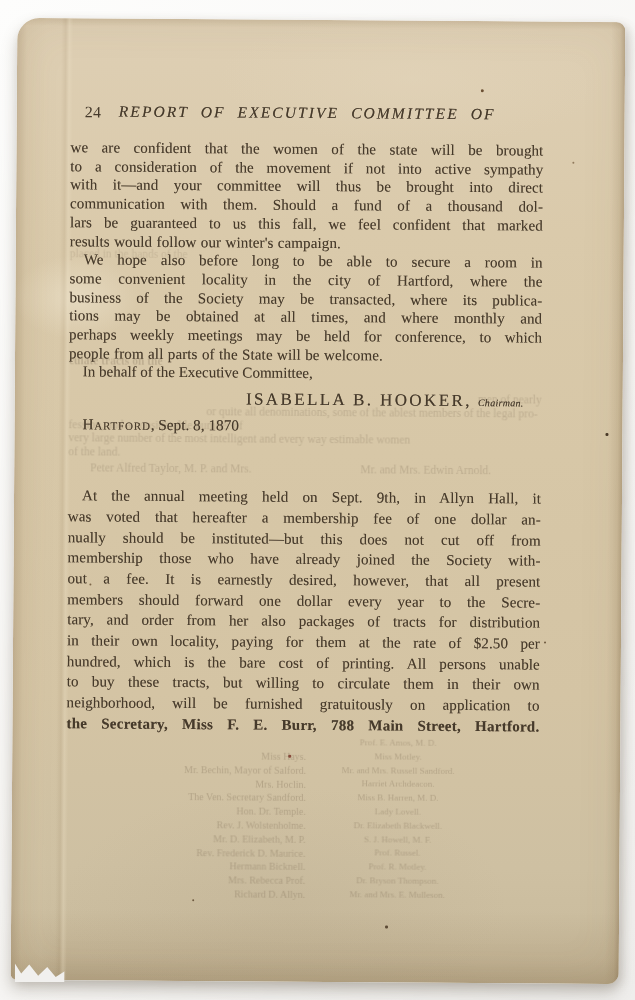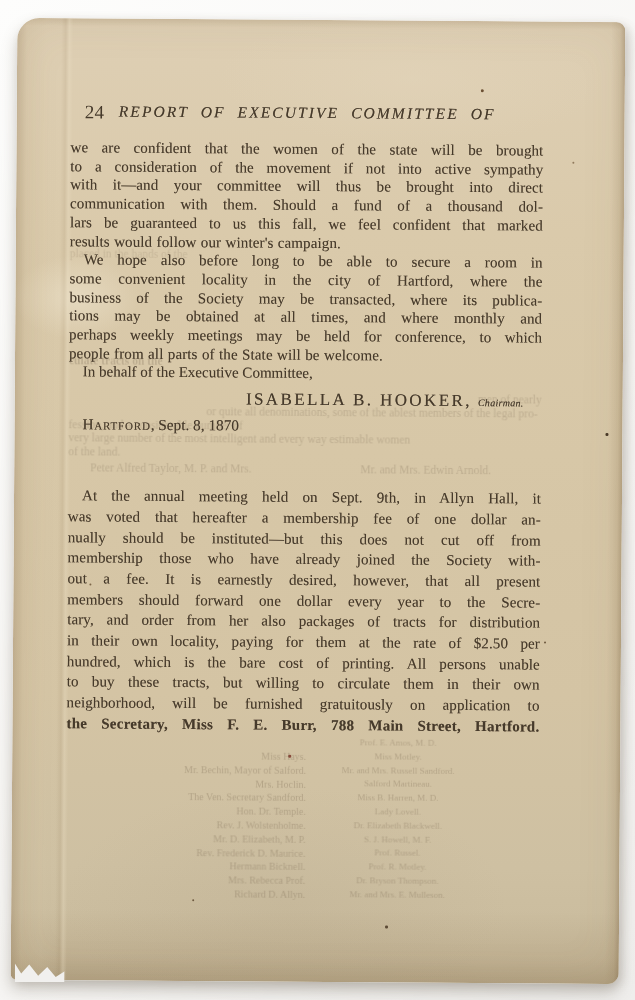--- a/index.html
+++ b/index.html
@@ -39,21 +39,21 @@
     color:var(--ink,#463a2b);
   }
   .inner{position:relative;margin-left:54px;width:473px;}
   .running-head{
     position:relative;text-align:center;font-style:italic;
     font-size:15.5px;letter-spacing:2.1px;word-spacing:6px;line-height:20px;
     text-shadow:0 0 .5px rgba(62,50,38,.65);
   }
   .pageno{
     position:absolute;left:14px;top:1px;font-style:normal;
-    font-size:19px;letter-spacing:.4px;word-spacing:0;text-shadow:none;
+    font-size:16px;letter-spacing:.4px;word-spacing:0;text-shadow:none;
   }
   .para{font-size:15px;letter-spacing:.12px;word-spacing:.5px;
     text-shadow:0 0 .4px rgba(70,55,38,.45);}
   .para1{margin-top:17px;line-height:18.7px;}
   .para2{line-height:18.7px;}
   .para3{margin-top:52px;line-height:20.7px;}
   .para .bline{text-align:justify;text-align-last:justify;hyphens:none;}
   .para1 .bline:last-child,.para2 .bline:last-child{text-align-last:left;}
   .para2 .bline:first-child,.para3 .bline:first-child{text-indent:14px;}
   .para3 .bline:last-child{font-weight:bold;letter-spacing:.25px;text-align-last:justify;}
@@ -120,21 +120,21 @@
           <div class="bline">Mr. D. Elizabeth, M. P.</div>
           <div class="bline">Rev. Frederick D. Maurice.</div>
           <div class="bline">Hermann Bicknell.</div>
           <div class="bline">Mrs. Rebecca Prof.</div>
           <div class="bline">Richard D. Allyn.</div>
         </div>
       <div class="bleed-col2">
           <div class="bline">Prof. E. Amos, M. D.</div>
           <div class="bline">Miss Motley.</div>
           <div class="bline">Mr. and Mrs. Russell Sandford.</div>
-          <div class="bline">Salford Martineau.</div>
+          <div class="bline">Harriet Archdeacon.</div>
           <div class="bline">Miss B. Harren, M. D.</div>
           <div class="bline">Lady Lovell.</div>
           <div class="bline">Dr. Elizabeth Blackwell.</div>
           <div class="bline">S. J. Howell, M. F.</div>
           <div class="bline">Prof. Russel.</div>
           <div class="bline">Prof. R. Motley.</div>
           <div class="bline">Dr. Bryson Thompson.</div>
           <div class="bline">Mr. and Mrs. E. Mulleson.</div>
         </div>
     </div>

